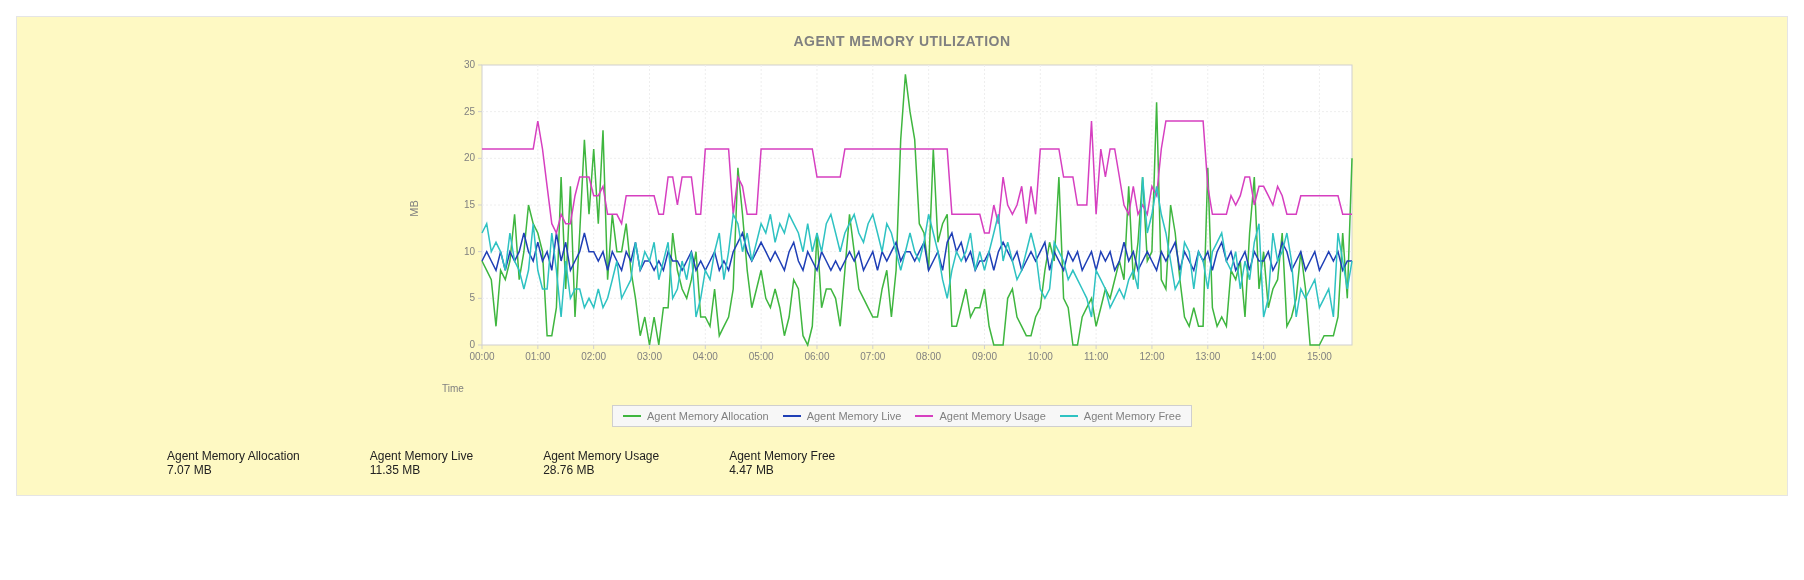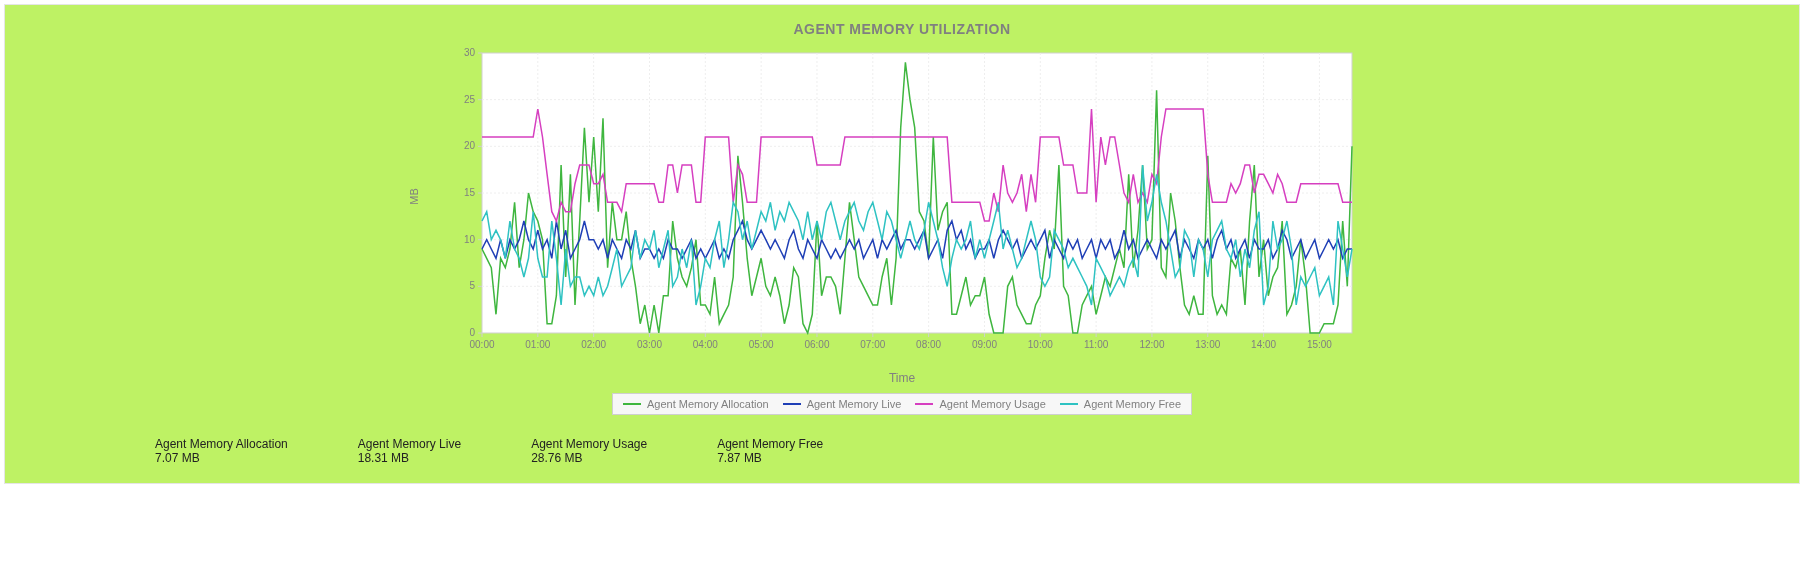--- a/index.html
+++ b/index.html
@@ -1,19 +1,19 @@
 <!DOCTYPE html>
 <html><head>
 <meta charset="utf-8">
 <style>
   html, body { margin:0; padding:0; font-family: Arial, Helvetica, sans-serif; background:#fff; color:#333; }
   .card {
     border:1px solid #e5e5e5;
-    margin:4px;
-    background:#bef264;
+    margin:16px;
+    background:#fef9c3;
     box-sizing:border-box;
     position:relative;
   }
   .title {
     text-align:center;
     font-weight:700;
     color:#808080;
     letter-spacing:0.5px;
     font-size:14px;
     padding:16px 0 6px 0;
@@ -27,23 +27,23 @@
   .ylabel {
     position:absolute;
     left:-34px;
     top:50%;
     transform: rotate(-90deg) translateX(50%);
     transform-origin: left top;
     color:#808080;
     font-size:11px;
   }
   .xlabel {
-    text-align:center;
+    text-align:left;
     color:#808080;
-    font-size:12px;
+    font-size:10px;
     margin-top:4px;
   }
   .axis-text { fill:#808080; font-size:10px; font-family:Arial, Helvetica, sans-serif; }
   .grid-line { stroke:#eee; stroke-dasharray:2 2; }
   .series-line { fill:none; stroke-width:1.5; }
   .tick { stroke:#cfcfcf; }
   .legend {
     margin:10px auto 0 auto;
     border:1px solid #cfcfcf;
     background:#f7f7f7;
@@ -170,25 +170,25 @@
       </span>
     </div>
 
   <div class="stats" id="stats">
       <div>
         <div class="stat-label">Agent Memory Allocation</div>
         <div class="stat-value">7.07 MB</div>
       </div>
       <div>
         <div class="stat-label">Agent Memory Live</div>
-        <div class="stat-value">18.31 MB</div>
+        <div class="stat-value">11.35 MB</div>
       </div>
       <div>
         <div class="stat-label">Agent Memory Usage</div>
         <div class="stat-value">28.76 MB</div>
       </div>
       <div>
         <div class="stat-label">Agent Memory Free</div>
-        <div class="stat-value">7.87 MB</div>
+        <div class="stat-value">4.47 MB</div>
       </div>
     </div>
 
 </div>
 
 </body></html>

